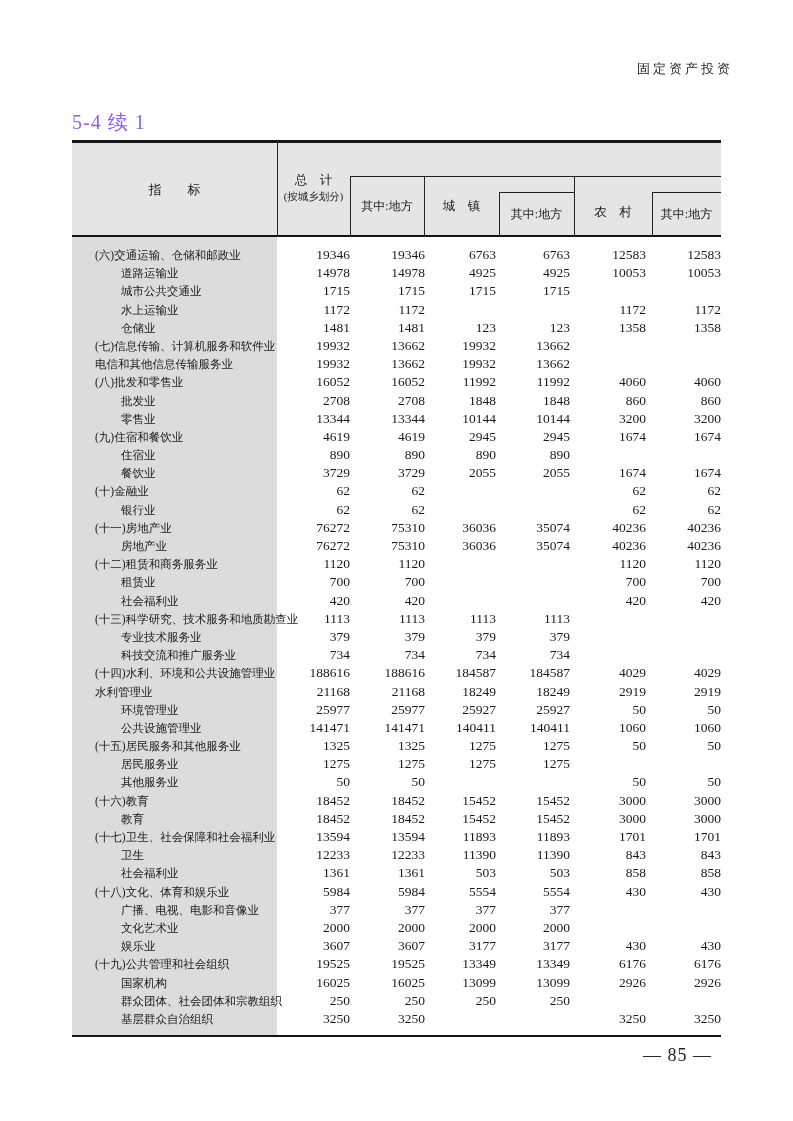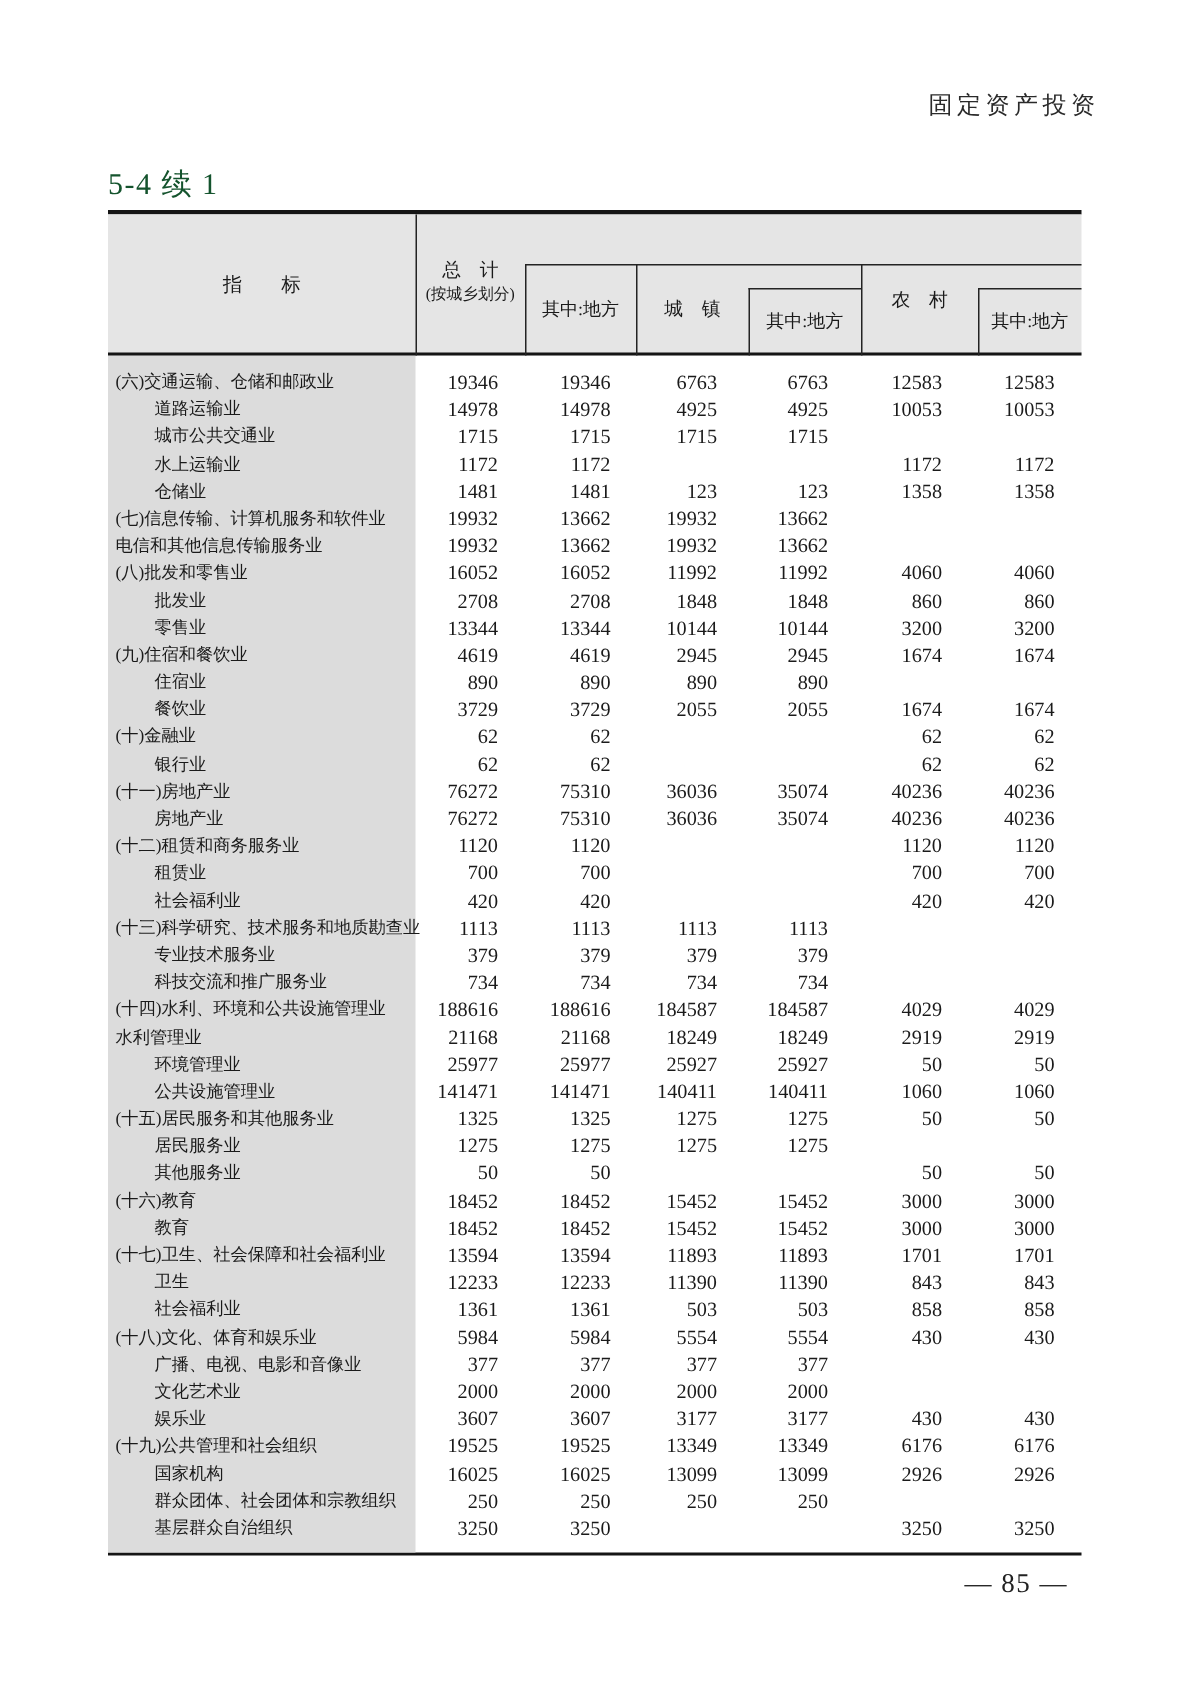--- a/index.html
+++ b/index.html
@@ -4,25 +4,25 @@
 <style>
   * { margin:0; padding:0; box-sizing:border-box; }
   html,body { background:#ffffff; }
   .page {
     position:relative; width:793px; height:1121px; background:#ffffff;
     font-family:"Liberation Serif","DejaVu Serif",serif; color:#1a1a1a;
     overflow:hidden;
   }
   .running-head {
     position:absolute; top:60px; right:60px;
-    font-size:16px; letter-spacing:3px; color:#2a2a2a;
+    font-size:13px; letter-spacing:3px; color:#2a2a2a;
   }
   .table-title {
     position:absolute; left:72px; top:109px;
-    font-size:20px; letter-spacing:1px; color:#14532d;
+    font-size:20px; letter-spacing:1px; color:#8b5cf6;
   }
   .stat-table {
     position:absolute; left:72px; top:140px; width:649px; height:897px;
     border-top:3px solid #151515; border-bottom:2px solid #151515;
   }
   .col-gray {
     position:absolute; left:0; top:0; width:205px; height:100%;
     background:#dcdcdc;
   }
   .thead {
@@ -31,34 +31,34 @@
   }
   .hcell { position:absolute; display:flex; align-items:center; justify-content:center;
            white-space:nowrap; color:#1a1a1a; }
   .h-indicator { left:0; top:0; width:205px; height:94px; font-size:13px; }
   .h-total { left:205px; top:0; width:73px; height:90px; flex-direction:column; }
   .h-total .t1 { font-size:12.5px; line-height:17px; }
   .h-total .t2 { font-size:10.5px; line-height:15px; }
   .h-sub1  { left:278px; top:33px; width:74px; height:61px; font-size:12px; }
   .h-urban { left:352px; top:33px; width:75px; height:61px; font-size:12.5px; }
   .h-sub2  { left:427px; top:49px; width:75px; height:45px; font-size:12px; }
-  .h-rural { left:502px; top:21px; width:78px; height:73px; font-size:12.5px; }
+  .h-rural { left:502px; top:33px; width:78px; height:73px; font-size:12.5px; }
   .h-sub3  { left:580px; top:49px; width:69px; height:45px; font-size:12px; }
   .gl { position:absolute; background:#232323; }
   .v1 { left:205px; top:0;    width:1px; height:94px; }
   .v2 { left:278px; top:33px; width:1px; height:61px; }
   .v3 { left:352px; top:33px; width:1px; height:61px; }
   .v4 { left:427px; top:49px; width:1px; height:45px; }
   .v5 { left:502px; top:33px; width:1px; height:61px; }
   .v6 { left:580px; top:49px; width:1px; height:45px; }
   .hl1 { left:278px; top:33px; width:371px; height:1px; }
   .hl2 { left:427px; top:49px; width:75px;  height:1px; }
   .hl3 { left:580px; top:49px; width:69px;  height:1px; }
   .tbody { position:absolute; left:0; top:96px; width:649px; padding-top:7px; }
-  .row { display:flex; height:18.2px; line-height:18.2px; white-space:nowrap; }
+  .row { display:flex; height:18.2px; line-height:18.2px; white-space:nowrap;margin-left:18px; }
   .lbl { width:205px; padding-left:5px; font-size:11.5px; overflow:visible; }
   .row.indent .lbl { padding-left:31px; }
   .num { font-size:13.5px; text-align:right; }
   .c1 { width:55px; } .c2 { width:75px; } .c3 { width:71px; }
   .c4 { width:74px; } .c5 { width:76px; } .c6 { width:75px; }
   .page-number {
     position:absolute; top:1045px; right:81px;
     font-size:18px; letter-spacing:1px; color:#222;
   }
 </style>

